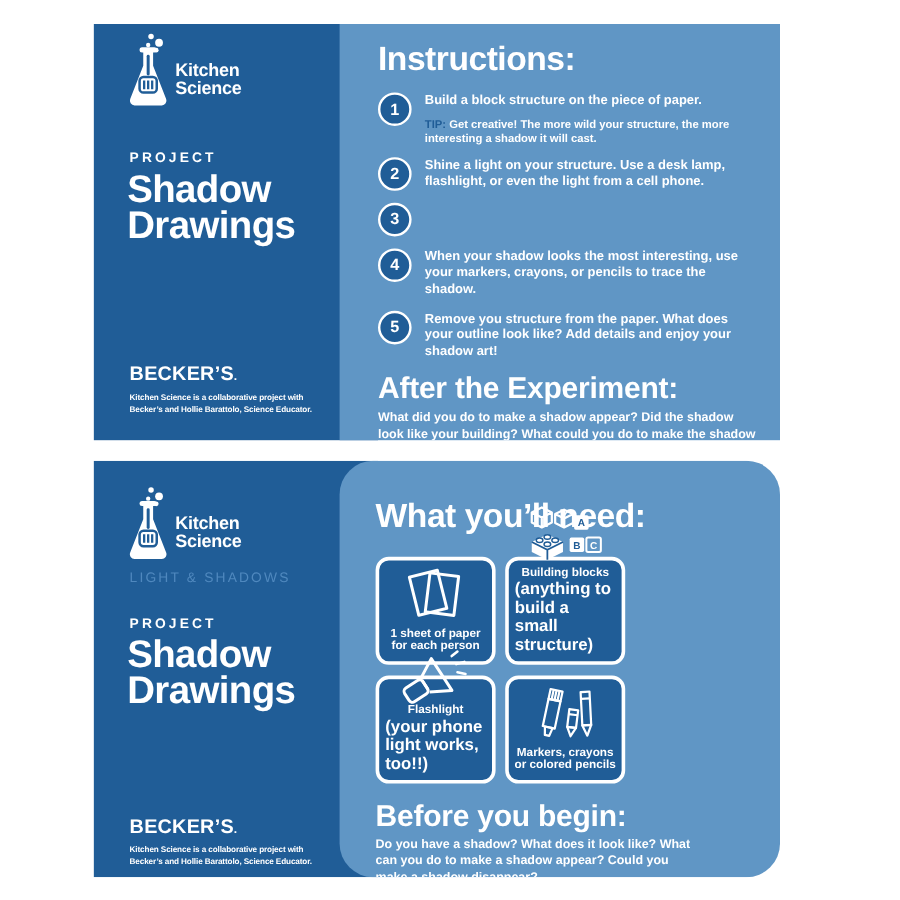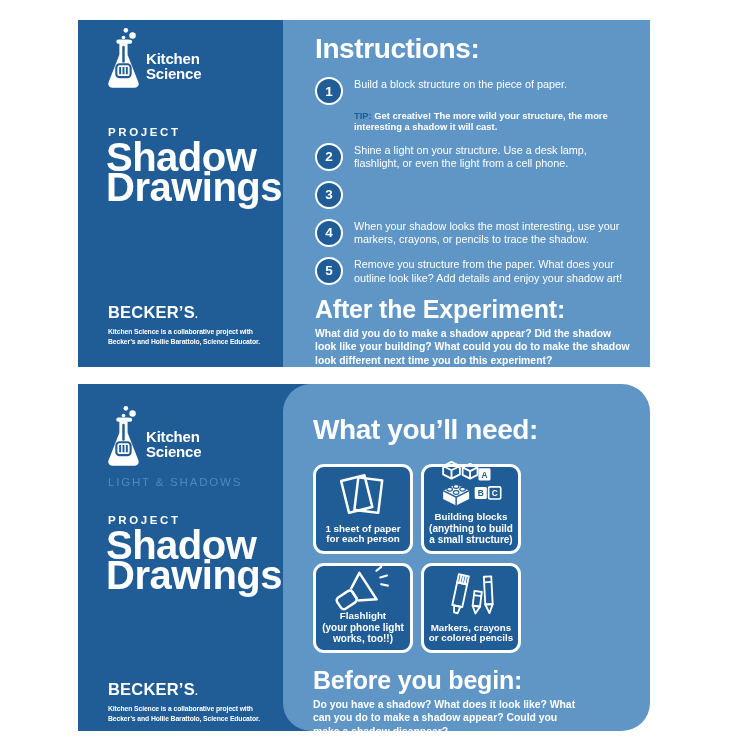--- a/index.html
+++ b/index.html
@@ -53,21 +53,21 @@
     white-space:nowrap;
   }
   .project-label{
     position:absolute;left:30px;
     font-size:11.5px;font-weight:700;letter-spacing:2.6px;
   }
   .card-top .project-label{top:106px;}
   .card-bottom .project-label{top:130px;}
   .project-title{
     position:absolute;left:28px;
-    font-size:40px;line-height:30px;font-weight:700;letter-spacing:-.5px;
+    font-size:32px;line-height:30px;font-weight:700;letter-spacing:-.5px;
   }
   .card-top .project-title{top:122px;}
   .card-bottom .project-title{top:146px;}
   .project-title span{display:block;}
   .brand-footer{position:absolute;left:30px;}
   .card-top .brand-footer{bottom:20px;}
   .card-bottom .brand-footer{bottom:7px;}
   .beckers{font-size:16.5px;font-weight:700;letter-spacing:.2px;white-space:nowrap;}
   .beckers-mark{font-size:10px;}
   .collab{margin-top:5px;font-size:6.8px;line-height:1.5;font-weight:700;letter-spacing:-.1px;white-space:nowrap;}
@@ -78,40 +78,40 @@
   .h-xl{font-size:28px;font-weight:700;letter-spacing:-.4px;margin-bottom:12px;}
   .step{display:flex;gap:11px;margin-bottom:10px;}
   .step-badge{
     flex:0 0 28px;width:28px;height:28px;border-radius:50%;
     background:var(--dark-blue);
     border:2.5px solid #fff;
     display:flex;align-items:center;justify-content:center;
     font-size:13.5px;font-weight:700;
   }
   .step-body{margin-top:1px;}
-  .step-text{font-size:10.8px;line-height:1.26;font-weight:400;max-width:292px;}
-  .tip{font-size:9.4px;line-height:1.22;font-weight:700;max-width:282px;margin-top:18px;}
+  .step-text{font-size:10.8px;line-height:1.26;font-weight:700;max-width:292px;}
+  .tip{font-size:9.4px;line-height:1.22;font-weight:700;max-width:282px;margin-top:6px;}
   .tip-label{color:var(--dark-blue);}
   .h-md{font-size:25px;font-weight:700;letter-spacing:-.2px;margin-bottom:3px;margin-top:2px;}
   .body-text{font-size:10.4px;line-height:1.28;font-weight:700;max-width:332px;}
 
   
   .panel-needs{padding:30px 18px 0 30px;border-radius:28px;}
   .panel-needs .h-xl{margin-bottom:18px;}
   .needs-grid{display:grid;grid-template-columns:100px 100px;gap:9px 8px;width:208px;}
   .need-box{
     width:100px;height:90px;
     background:var(--dark-blue);
     border:3px solid #fff;border-radius:11px;
     display:flex;flex-direction:column;align-items:center;justify-content:flex-end;
     padding:4px 3px 6px;
   }
   .need-icon{flex:1;display:flex;align-items:center;justify-content:center;}
   .need-label{font-size:9.8px;line-height:1.08;font-weight:700;text-align:center;max-width:90px;}
-  .need-sub{font-size:10px;line-height:1.1;font-weight:700;text-align:center;max-width:84px;}
+  .need-sub{font-size:14px;line-height:1.1;font-weight:700;max-width:84px;}
   .panel-needs .h-md{margin-top:13px;}
   .panel-needs .body-text{max-width:272px;}
 
   
   .fill-white{fill:#fff;}
   .fill-dark{fill:var(--dark-blue);}
   .stroke-dark{stroke:var(--dark-blue);}
   .stroke-white{stroke:#fff;}
   .block-letter{font-family:"Liberation Sans",sans-serif;font-size:9px;font-weight:700;text-anchor:middle;}
   .letter-dark{fill:var(--dark-blue);}

